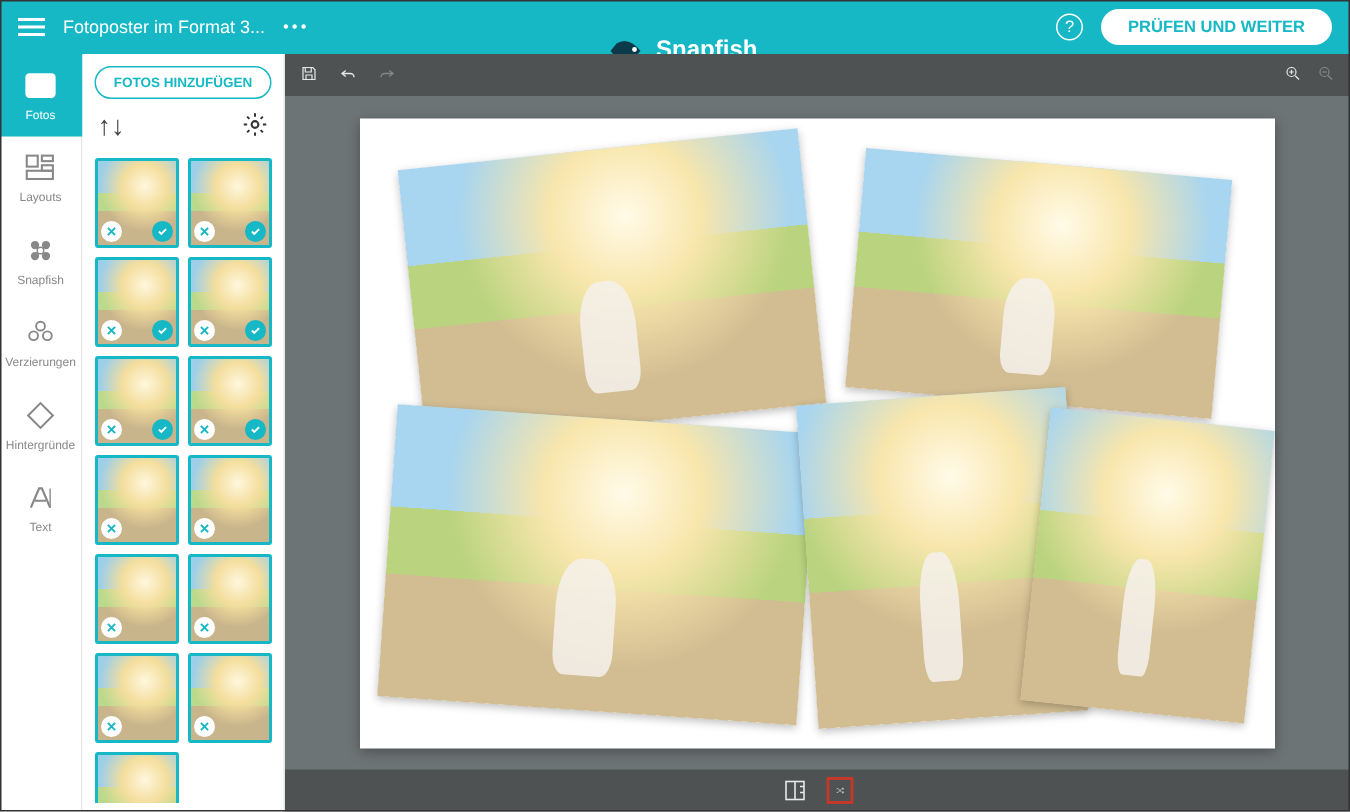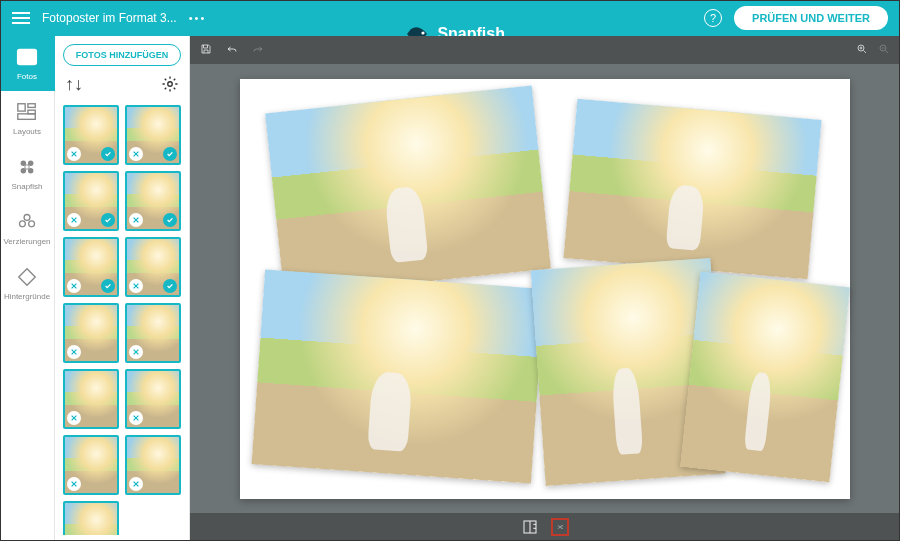--- a/index.html
+++ b/index.html
@@ -137,20 +137,27 @@
         <circle cx="7" cy="14" r="3.2" fill="none" stroke="#888" stroke-width="1.4"></circle>
         <circle cx="17" cy="14" r="3.2" fill="none" stroke="#888" stroke-width="1.4"></circle>
       </svg>
     <span>Verzierungen</span>
   </div>
   <div class="tile">
     <svg viewBox="0 0 24 24">
         <path d="M12 3 L21 12 L12 21 L3 12 Z" fill="none" stroke="#888" stroke-width="1.5"></path>
       </svg>
     <span>Hintergründe</span>
+  </div>
+  <div class="tile">
+    <svg viewBox="0 0 24 24">
+        <path d="M5 19 L11 5 L13 5 L19 19 M8 14 H16" fill="none" stroke="#888" stroke-width="1.6"></path>
+        <line x1="19" y1="5" x2="19" y2="19" stroke="#888" stroke-width="1"></line>
+      </svg>
+    <span>Text</span>
   </div>
 </div>
 
 <div class="panel">
   <div class="btn-outline">FOTOS HINZUFÜGEN</div>
   <div class="panel-tools">
     <span class="sort">↑↓</span>
     <span class="gear">
       <svg width="18" height="18" viewBox="0 0 24 24">
           <circle cx="12" cy="12" r="3" fill="none" stroke="#333" stroke-width="1.8"></circle>

